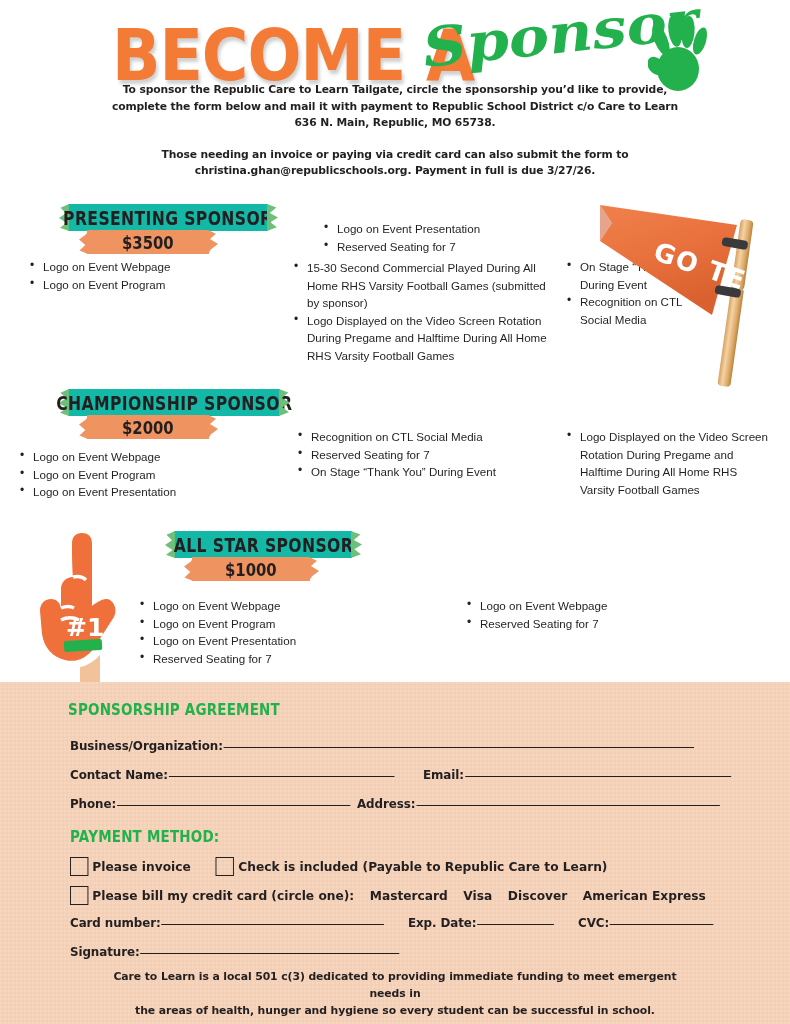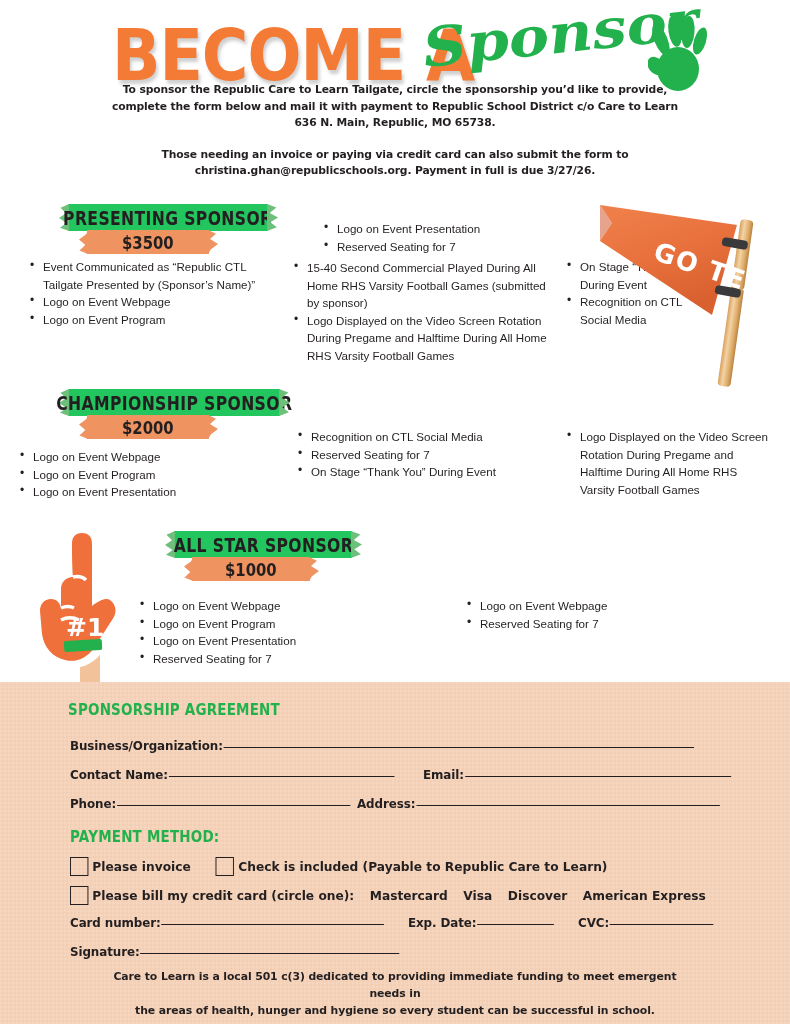--- a/index.html
+++ b/index.html
@@ -83,21 +83,21 @@
   .intro p { margin: 0; }
   .intro .gap { height: 15px; }
 
   
   .banner-wrap {
     position: absolute;
   }
 
   .ribbon {
     position: relative;
-    background: #22c55e;
+    background: #14b8a6;
     height: 27px;
     display: flex;
     align-items: center;
     justify-content: center;
   }
   .ribbon::before {
     content: "";
     position: absolute;
     left: -9px; top: 0;
     width: 10px; height: 100%;
@@ -315,31 +315,30 @@
   <div class="banner-wrap" style="left:68px; top:204px; width:200px;">
     <div class="ribbon">
       <span class="ribbon-label">PRESENTING SPONSOR</span>
     </div>
     <div class="price-tag" style="width:122px; margin-left:19px;text-align:right;">
       <span class="price-label">$3500</span>
     </div>
   </div>
 
   <ul class="benefits col" style="left:28px; top:258px; width:252px;">
-    <li>Event Communicated as “Republic CTL Tailgate Presented by (Sponsor’s Name)”</li>
     <li>Logo on Event Webpage</li>
     <li>Logo on Event Program</li>
   </ul>
 
   <ul class="benefits col" style="left:322px; top:220px; width:0;">
     <li style="width:230px;">Logo on Event Presentation</li>
     <li style="width:230px;">Reserved Seating for 7</li>
   </ul>
   <ul class="benefits col" style="left:292px; top:259px; width:262px;">
-    <li>15-40 Second Commercial Played During All Home RHS Varsity Football Games (submitted by sponsor)</li>
+    <li>15-30 Second Commercial Played During All Home RHS Varsity Football Games (submitted by sponsor)</li>
     <li>Logo Displayed on the Video Screen Rotation During Pregame and Halftime During All Home RHS Varsity Football Games</li>
   </ul>
 
   <ul class="benefits col" style="left:565px; top:258px; width:140px;">
     <li>On Stage “Thank You” During Event</li>
     <li>Recognition on CTL Social Media</li>
   </ul>
 
   <div class="flag">
     <svg width="185" height="190" viewBox="0 0 185 190">

